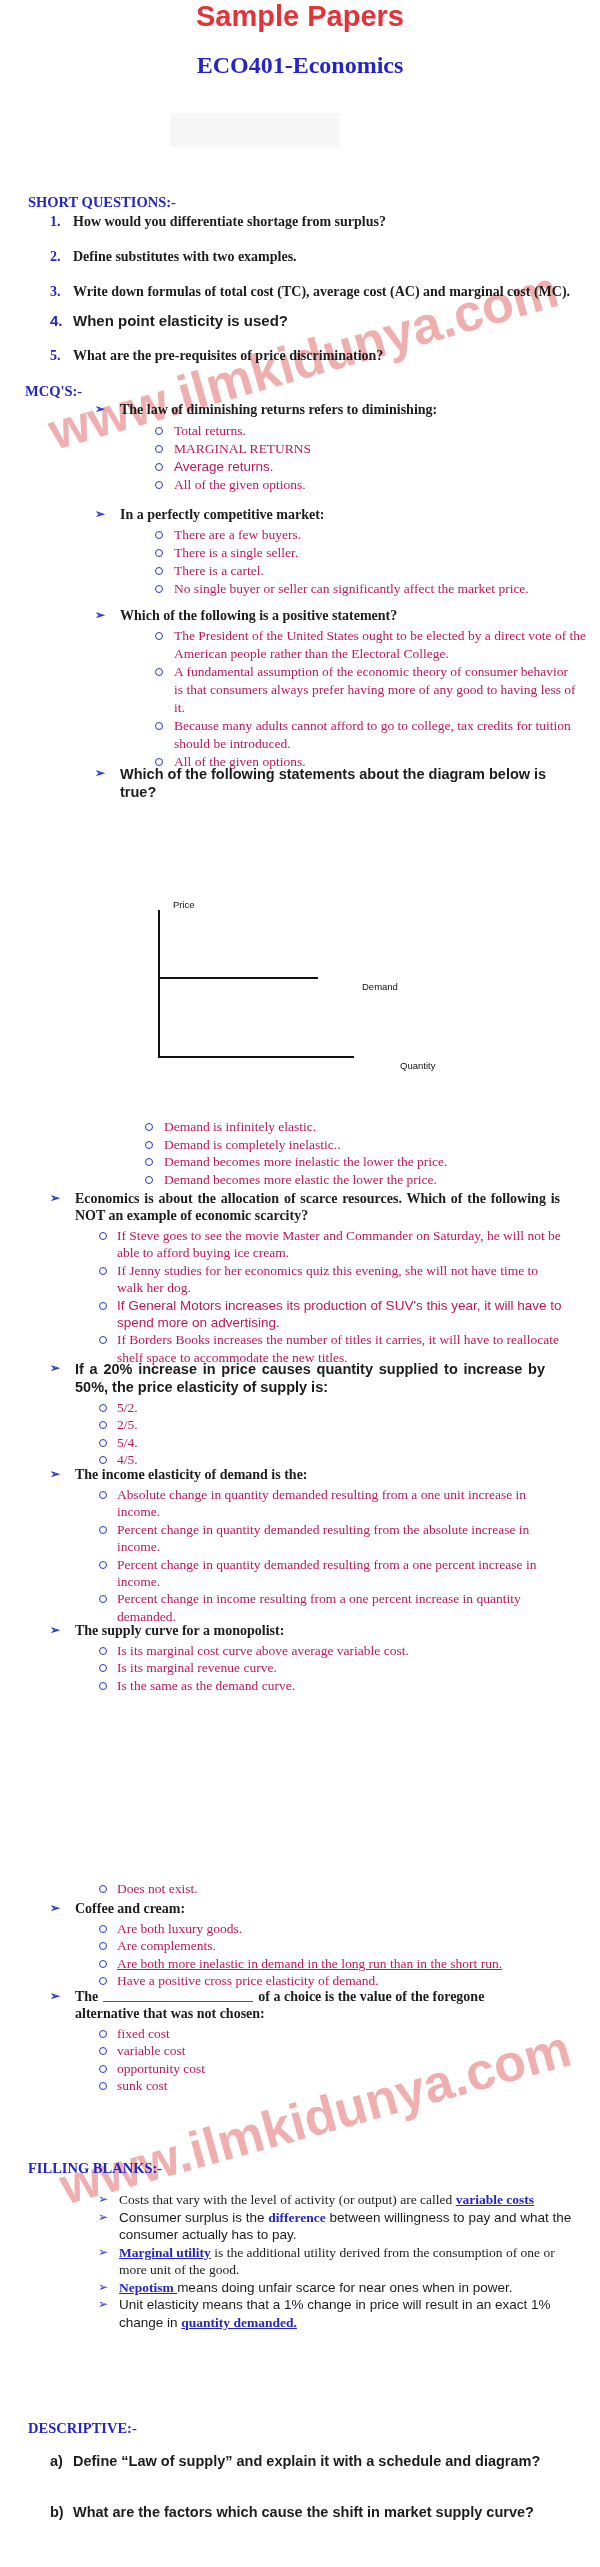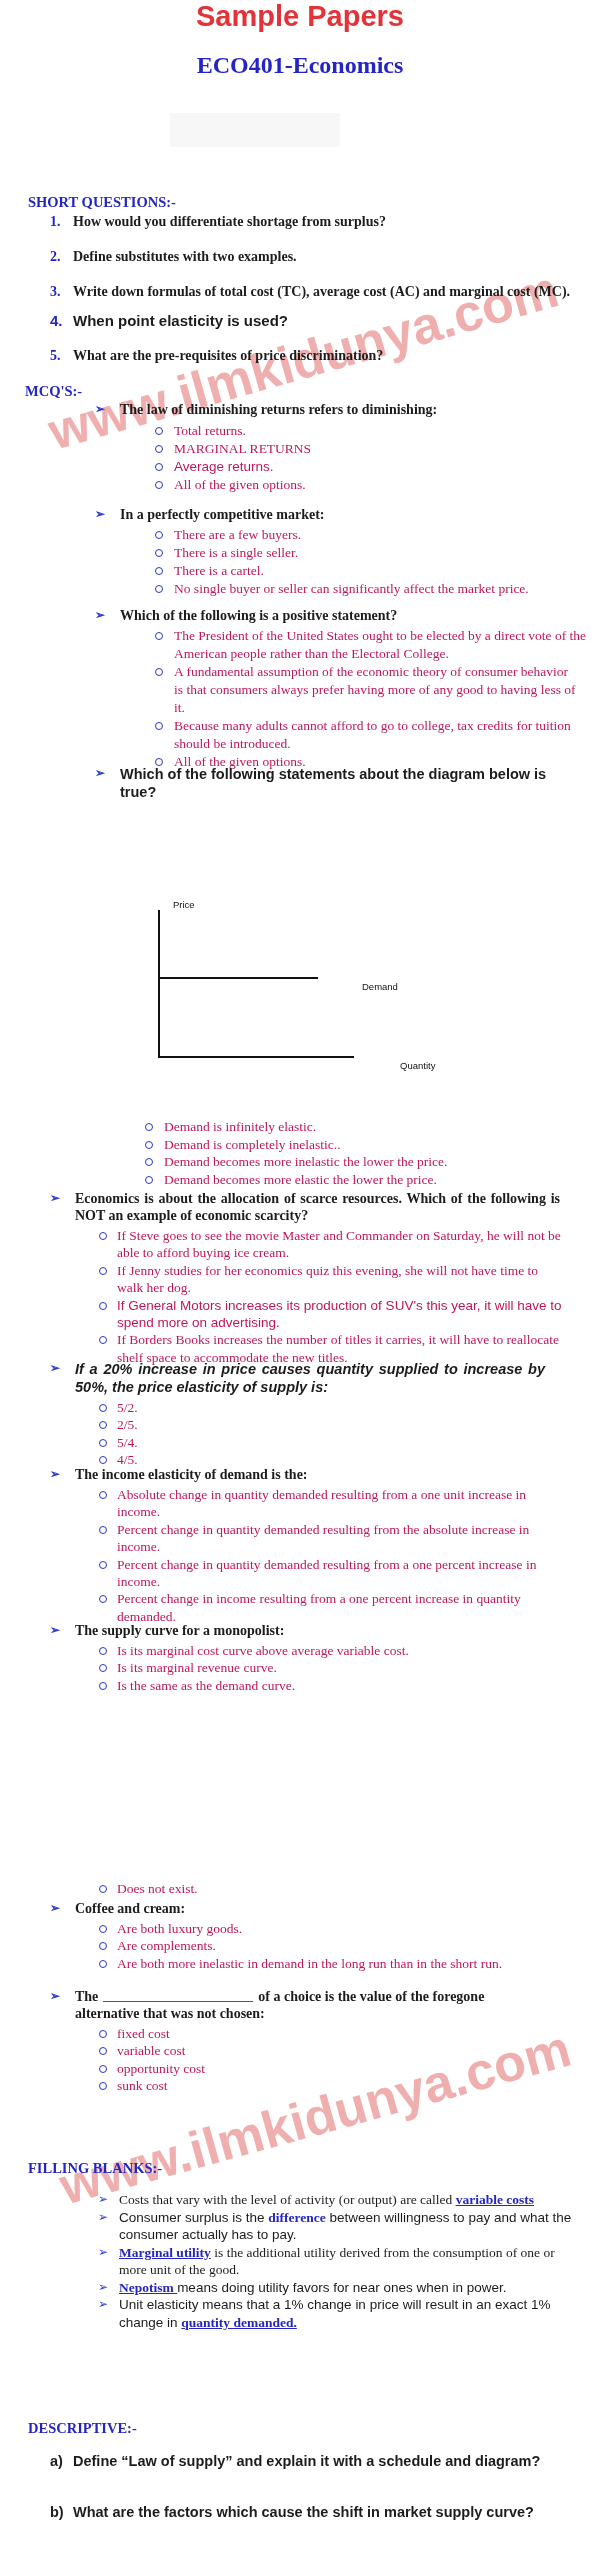--- a/index.html
+++ b/index.html
@@ -219,21 +219,21 @@
       </div>
     <div class="opt">
         <span class="ring"></span>
         <span class="otext">If Borders Books increases the number of titles it carries, it will have to reallocate shelf space to accommodate the new titles.</span>
       </div>
   </div>
 
   <div class="content lvlB" style="left:50px;top:1360px;">
     <div class="mh sans" style="font-size:14.5px;line-height:18px;margin-bottom:3px;">
         <span class="arrow">➢</span>
-        <span class="mq just" style="max-width:470px;width:470px;font-style:italic;">If a 20% increase in price causes quantity supplied to increase by 50%, the price elasticity of supply is:</span>
+        <span class="mq just" style="max-width:470px;width:470px;">If a 20% increase in price causes quantity supplied to increase by 50%, the price elasticity of supply is:</span>
       </div>
     <div class="opt">
         <span class="ring"></span>
         <span class="otext">5/2.</span>
       </div>
     <div class="opt">
         <span class="ring"></span>
         <span class="otext">2/5.</span>
       </div>
     <div class="opt">
@@ -303,21 +303,25 @@
     <div class="opt">
         <span class="ring"></span>
         <span class="otext">Are both luxury goods.</span>
       </div>
     <div class="opt">
         <span class="ring"></span>
         <span class="otext">Are complements.</span>
       </div>
     <div class="opt">
         <span class="ring"></span>
-        <span class="otext" style="max-width:460px;">Are both more inelastic in demand in the long run than in the short run.</span>
+        <span class="otext" style="max-width:460px;text-decoration:underline;">Are both more inelastic in demand in the long run than in the short run.</span>
+      </div>
+    <div class="opt">
+        <span class="ring"></span>
+        <span class="otext">Have a positive cross price elasticity of demand.</span>
       </div>
   </div>
 
   <div class="content lvlB" style="left:50px;top:1988px;">
     <div class="mh" style="margin-bottom:3px;">
         <span class="arrow">➢</span>
       <span class="mq" style="max-width:475px;"><span>The</span><span class="blank"></span><span>of a choice is the value of the foregone alternative that was not chosen:</span></span>
     </div>
     <div class="opt">
         <span class="ring"></span>
@@ -346,21 +350,21 @@
     <div class="fi sans">
       <span class="arrow">➢</span>
       <span class="ftext"><span>Consumer surplus is the </span><span class="ans">difference</span><span> between willingness to pay and what the consumer actually has to pay.</span></span>
     </div>
     <div class="fi serif">
       <span class="arrow">➢</span>
       <span class="ftext"><span class="ans u">Marginal utility</span><span> is the additional utility derived from the consumption of one or more unit of the good.</span></span>
     </div>
     <div class="fi sans">
       <span class="arrow">➢</span>
-      <span class="ftext"><span class="ans u">Nepotism </span><span>means doing utility favors for near ones when in power.</span></span>
+      <span class="ftext"><span class="ans u">Nepotism </span><span>means doing unfair scarce for near ones when in power.</span></span>
     </div>
     <div class="fi sans">
       <span class="arrow">➢</span>
       <span class="ftext"><span>Unit elasticity means that a 1% change in price will result in an exact 1% change in </span><span class="ans u">quantity demanded.</span><span></span></span>
     </div>
   </div>
 
   <div class="content shead" style="left:28px;top:2420px;">DESCRIPTIVE:-</div>
   <div class="content dq" style="left:50px;top:2452px;">
     <span class="num">a)</span>

